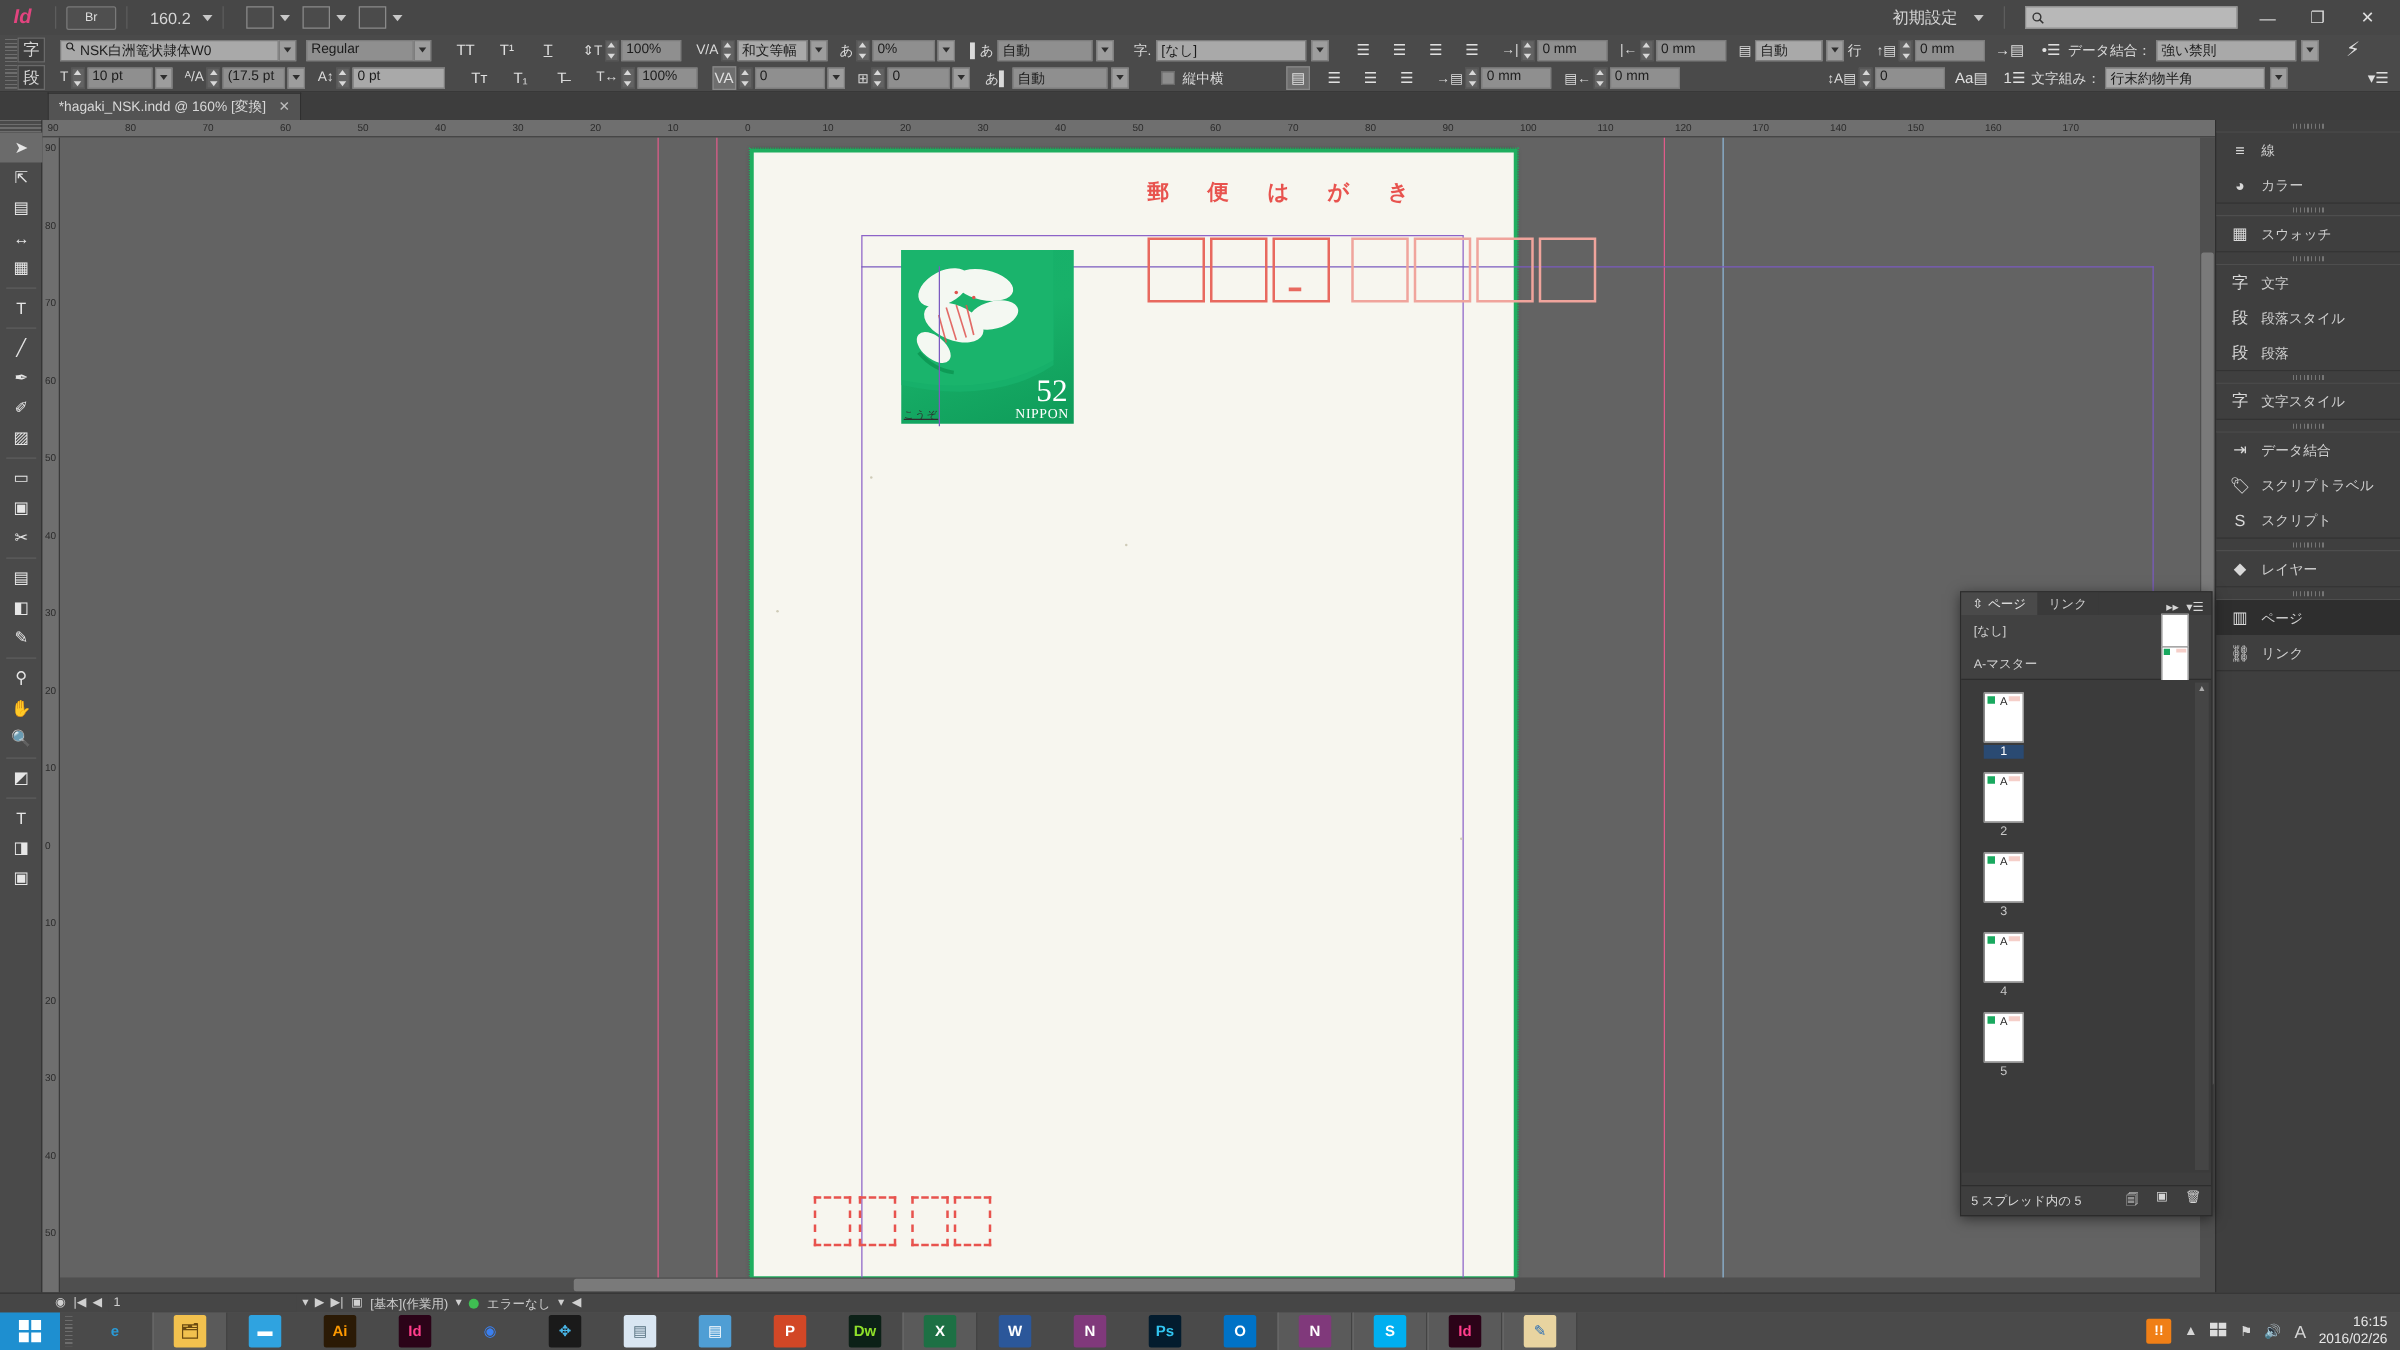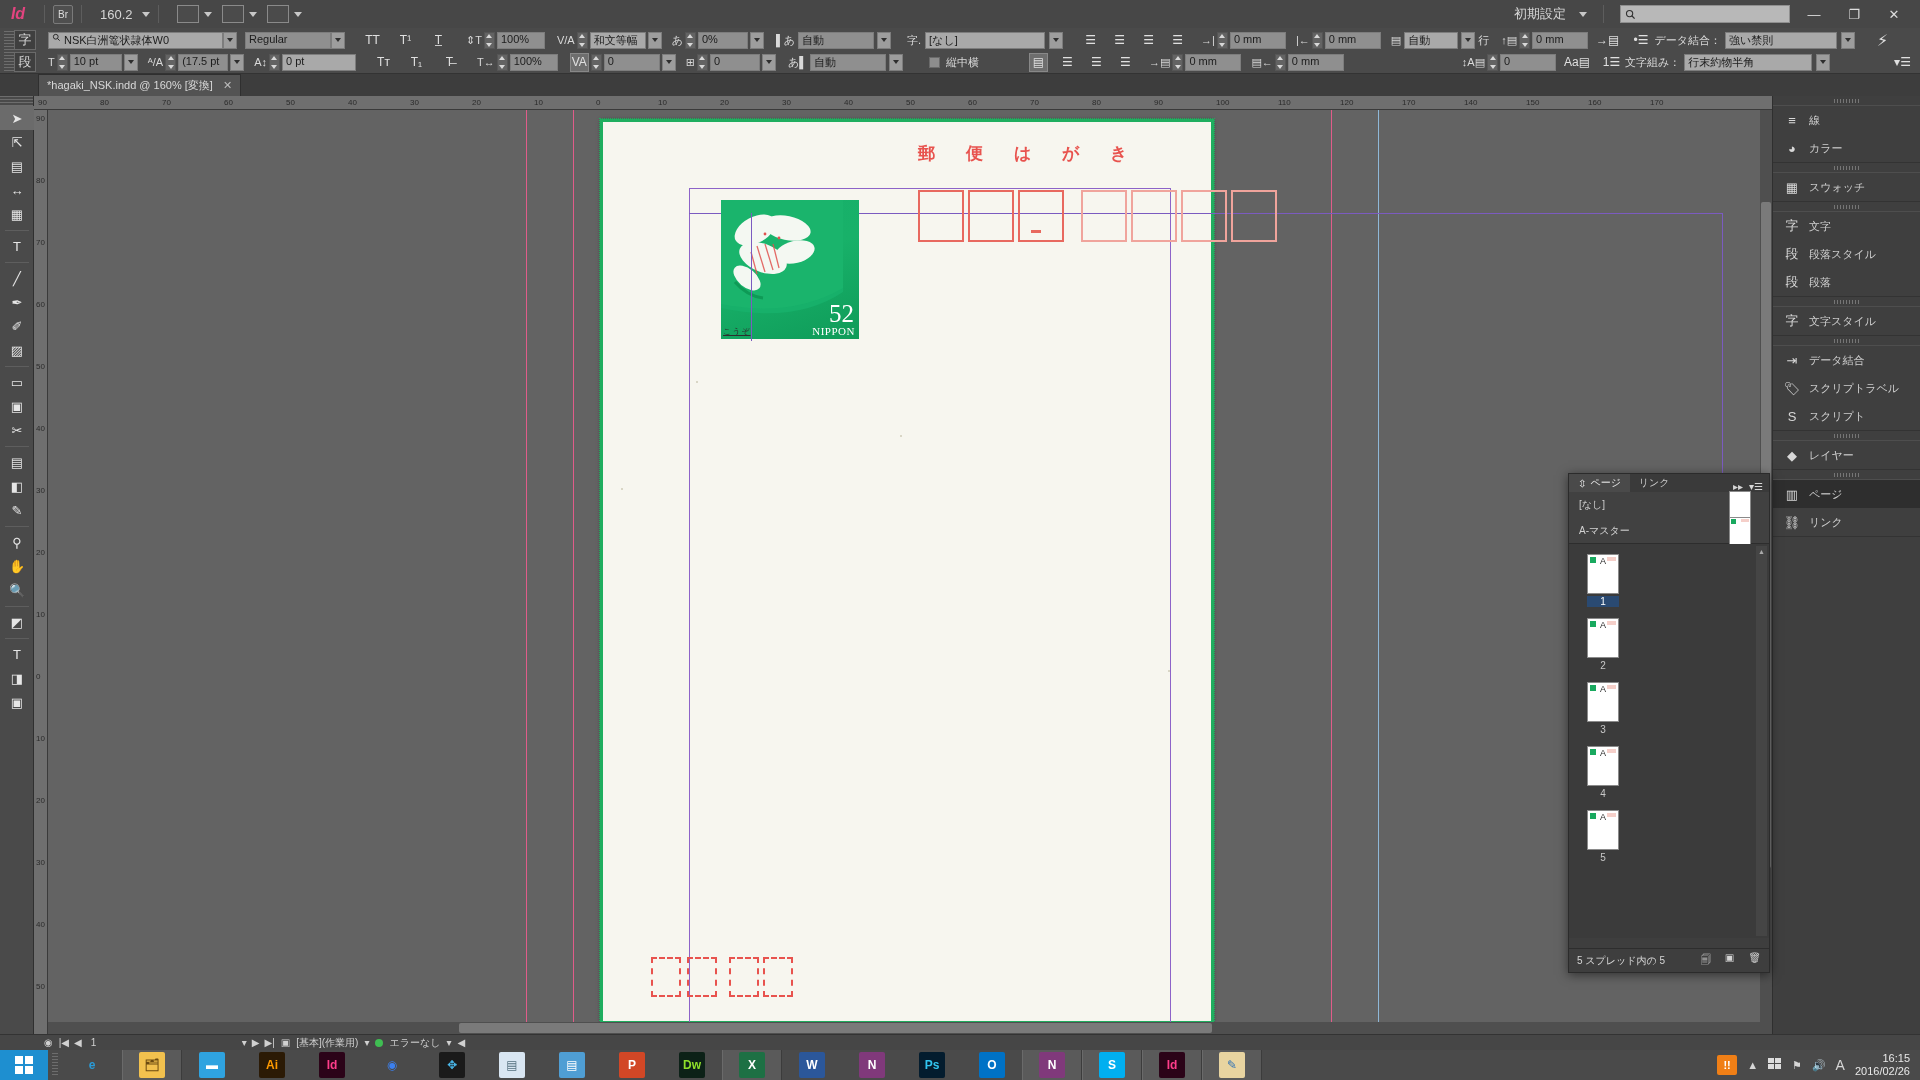--- a/index.html
+++ b/index.html
@@ -7,21 +7,21 @@
     font-family:"Liberation Sans","DejaVu Sans",sans-serif; color:#d6d6d6; }
   #app{ position:relative; width:1920px; height:1080px; }
 
   
   .menubar{ position:absolute; left:0; top:0; width:1920px; height:28px;
     background:#474747; display:flex; align-items:center; }
   .id-logo{ width:36px; height:28px; display:flex; align-items:center; justify-content:center;
     color:#e2447f; font-weight:bold; font-size:16px; font-style:italic; }
   .menu-item{ padding:0 10px; height:28px; line-height:28px; font-size:13px; color:#dcdcdc; white-space:nowrap; }
   .mb-sep{ width:1px; height:18px; background:#5d5d5d; margin:0 8px; }
-  .br-btn{ width:20px;height:19px;border:1px solid #7a7a7a; border-radius:2px; font-size:10px;
+  .br-btn{ width:40px;height:19px;border:1px solid #7a7a7a; border-radius:2px; font-size:10px;
     display:flex;align-items:center;justify-content:center;color:#dcdcdc; background:#4f4f4f;}
   .zoomval{ font-size:13px; padding:0 4px;}
   .caret{ width:0;height:0;border-left:4px solid transparent;border-right:4px solid transparent;
     border-top:5px solid #c8c8c8; display:inline-block; margin-left:5px; }
   .mb-icon{ width:22px;height:18px; border:1px solid #8a8a8a; margin-left:10px; position:relative;
     display:inline-block; background:#4b4b4b;}
   .ws-name{ font-size:13px;margin-left:42px; }
   .searchbox{ width:170px;height:18px;background:#b8b8b8;border:1px solid #8f8f8f;
     display:flex;align-items:center;padding:0 4px; }
   .wbtn{ width:32px;height:22px; display:flex;align-items:center;justify-content:center;

